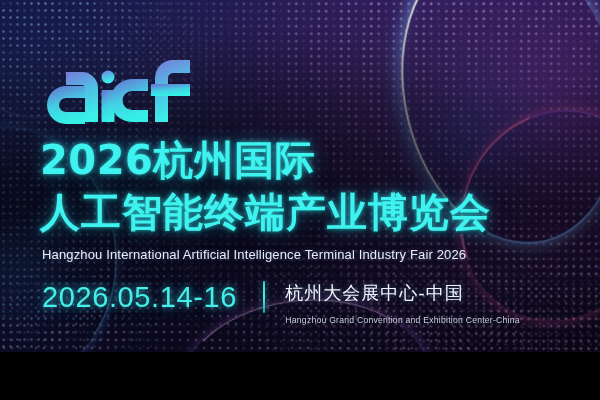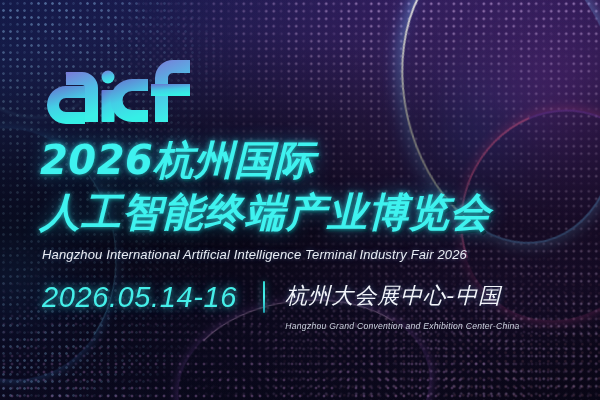--- a/index.html
+++ b/index.html
@@ -3,26 +3,25 @@
 <meta charset="utf-8">
 <style>
   html, body {
     margin: 0;
     padding: 0;
     background: #000;
   }
   #poster {
     position: relative;
     width: 600px;
-    height: 400px;
+    height: 352px;
     overflow: hidden;
     background: #1d4ed8;
     font-family: "Liberation Sans", "DejaVu Sans", sans-serif;
     user-select: none;
-    font-style: italic;
   }
 
   
   .bg-layer {
     position: absolute;
     inset: 0;
     pointer-events: none;
   }
 
   
@@ -247,21 +246,21 @@
     width: 2.5px;
     height: 32px;
     margin: 0 20px 0 26px;
     background: linear-gradient(180deg, #2fd8d2 0%, #46f2ec 50%, #1e9fae 100%);
     box-shadow: 0 0 7px rgba(60,230,225,0.6);
     border-radius: 1px;
   }
   .venue { display: flex; flex-direction: column; justify-content: center; }
   .venue-cn {
     font-family: "DejaVu Sans", "Liberation Sans", sans-serif;
-    font-size: 22px;
+    font-size: 18px;
     font-weight: 500;
     letter-spacing: 1px;
     color: #f2f5fa;
     white-space: nowrap;
     text-shadow: 0 0 6px rgba(120,190,255,0.4);
   }
   .venue-en {
     margin-top: 10px;
     font-size: 8.6px;
     letter-spacing: 0.25px;

